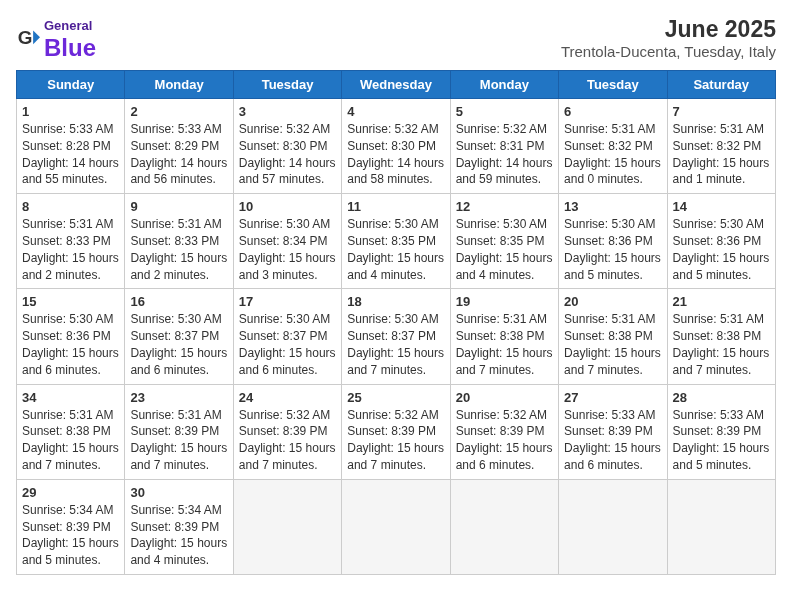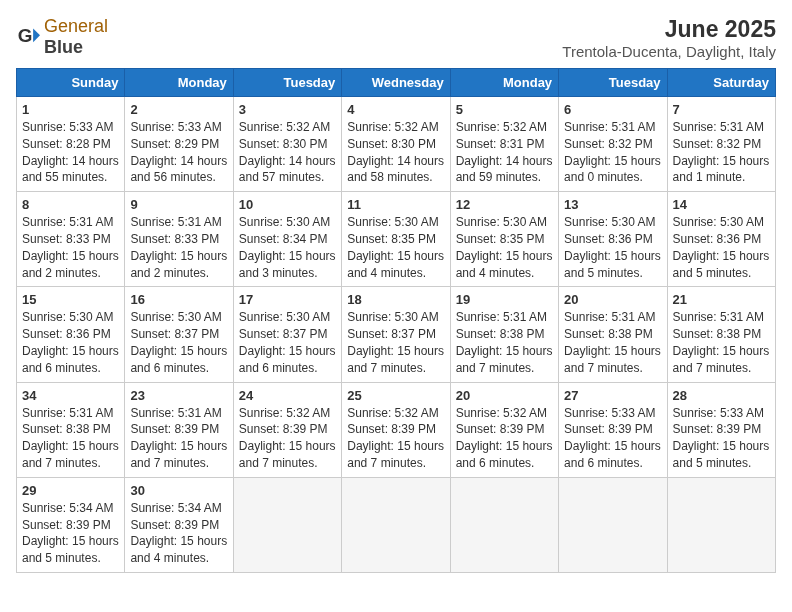--- a/index.html
+++ b/index.html
@@ -15,28 +15,28 @@
       justify-content: space-between;
       align-items: flex-start;
       margin-bottom: 8px;
     }
     .logo {
       display: flex;
       align-items: center;
       gap: 4px;
     }
     .logo-text-general {
-      font-size: 18px;
-      font-weight: normal;
-      color: #a16207;
+      font-size: 13px;
+      font-weight: bold;
+      color: #4c1d95;
     }
     .logo-text-blue {
-      font-size: 18px;
-      font-weight: bold;
-      color: #404040;
+      font-size: 24px;
+      font-weight: bold;
+      color: #6d28d9;
     }
     .logo-icon {
       width: 24px;
       height: 24px;
     }
     .title-area {
       text-align: right;
     }
     .main-title {
       font-size: 23px;
@@ -51,21 +51,21 @@
       width: 100%;
       border-collapse: collapse;
       border: 1px solid #ccc;
     }
     .calendar th {
       background-color: #2175c4;
       color: #fff;
       font-size: 13px;
       font-weight: bold;
       padding: 6px 6px;
-      text-align: right;
+      text-align: center;
       border: 1px solid #1a5fa8;
     }
     .calendar td {
       vertical-align: top;
       border: 1px solid #ccc;
       padding: 5px 5px;
       width: calc(100% / 7);
       font-size: 10.5px;
       color: #333;
       background: #fff;
@@ -99,21 +99,21 @@
       <text x="2" y="20" font-size="22" font-weight="bold" fill="#333" font-family="Arial">G</text>
       <path d="M20 4 L28 12 L20 20" fill="#2175c4"></path>
     </svg>
     <div>
       <span class="logo-text-general">General</span><br>
       <span class="logo-text-blue">Blue</span>
     </div>
   </div>
   <div class="title-area">
     <div class="main-title">June 2025</div>
-    <div class="subtitle">Trentola-Ducenta, Daylight, Italy</div>
+    <div class="subtitle">Trentola-Ducenta, Tuesday, Italy</div>
   </div>
 </div>
 
 <table class="calendar">
   <thead>
     <tr>
       <th>Sunday</th>
       <th>Monday</th>
       <th>Tuesday</th>
       <th>Wednesday</th>

